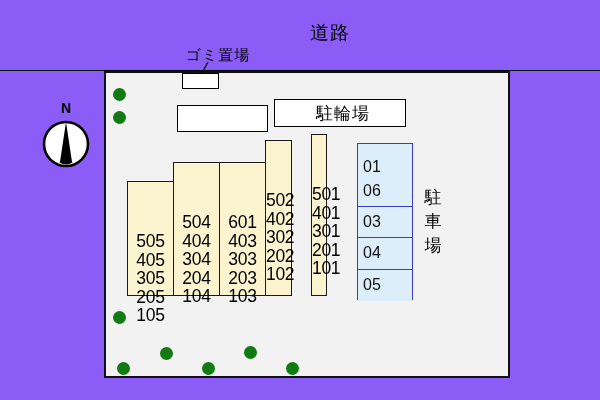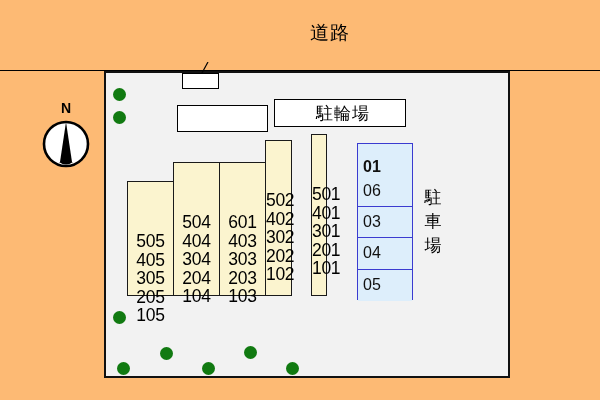--- a/index.html
+++ b/index.html
@@ -7,21 +7,21 @@
     padding: 0;
     background: #ffffff;
   }
   body {
     font-family: "Liberation Sans", "DejaVu Sans", sans-serif;
   }
   #stage {
     position: relative;
     width: 600px;
     height: 400px;
-    background: #fdba74;
+    background: #8b5cf6;
     overflow: hidden;
   }
   .abs { position: absolute; }
 
   
   #road-label {
     left: 290px; top: 20px;
     width: 80px;
     text-align: center;
     font-size: 19px;
@@ -168,20 +168,21 @@
 </head>
 <body>
 
 <div id="stage">
 
   <div class="abs" id="road-label">道路</div>
   <div class="abs" id="road-line"></div>
 
   <div class="abs" id="site-boundary"></div>
 
+  <div class="abs" id="gomi-label">ゴミ置場</div>
   <svg class="abs" id="gomi-leader" viewBox="0 0 14 20">
     <line x1="13" y1="0" x2="2" y2="20" stroke="#000" stroke-width="1.2"></line>
   </svg>
   <div class="abs" id="gomi-box"></div>
 
   <div class="abs" id="inner-white-box"></div>
 
   <div class="abs" id="bicycle-box">
     <span>駐輪場</span>
   </div>
@@ -228,21 +229,21 @@
           <div>501</div>
           <div>401</div>
           <div>301</div>
           <div>201</div>
           <div>101</div>
         </div>
       </div>
     </div>
 
   <div class="abs" id="parking" style="border-color: rgb(59, 59, 208);">
-      <div class="pslot" style="top: 8px; background: rgb(221, 238, 251); border-bottom-color: rgb(59, 59, 208); font-weight: bold;">01</div>
+      <div class="pslot" style="top: 8px; background: rgb(221, 238, 251); border-bottom-color: rgb(59, 59, 208);">01</div>
       <div class="pslot" style="top: 31.4px; background: rgb(221, 238, 251); border-bottom-color: rgb(59, 59, 208);">06</div>
       <div class="pslot" style="top: 62.8px; background: rgb(221, 238, 251); border-bottom-color: rgb(59, 59, 208);">03</div>
       <div class="pslot" style="top: 94.2px; background: rgb(221, 238, 251); border-bottom-color: rgb(59, 59, 208);">04</div>
       <div class="pslot" style="top: 125.6px; background: rgb(221, 238, 251); border-bottom-color: rgb(59, 59, 208);">05</div>
     </div>
   <div class="abs" id="parking-label">
       <div>駐</div>
       <div>車</div>
       <div>場</div>
     </div>

